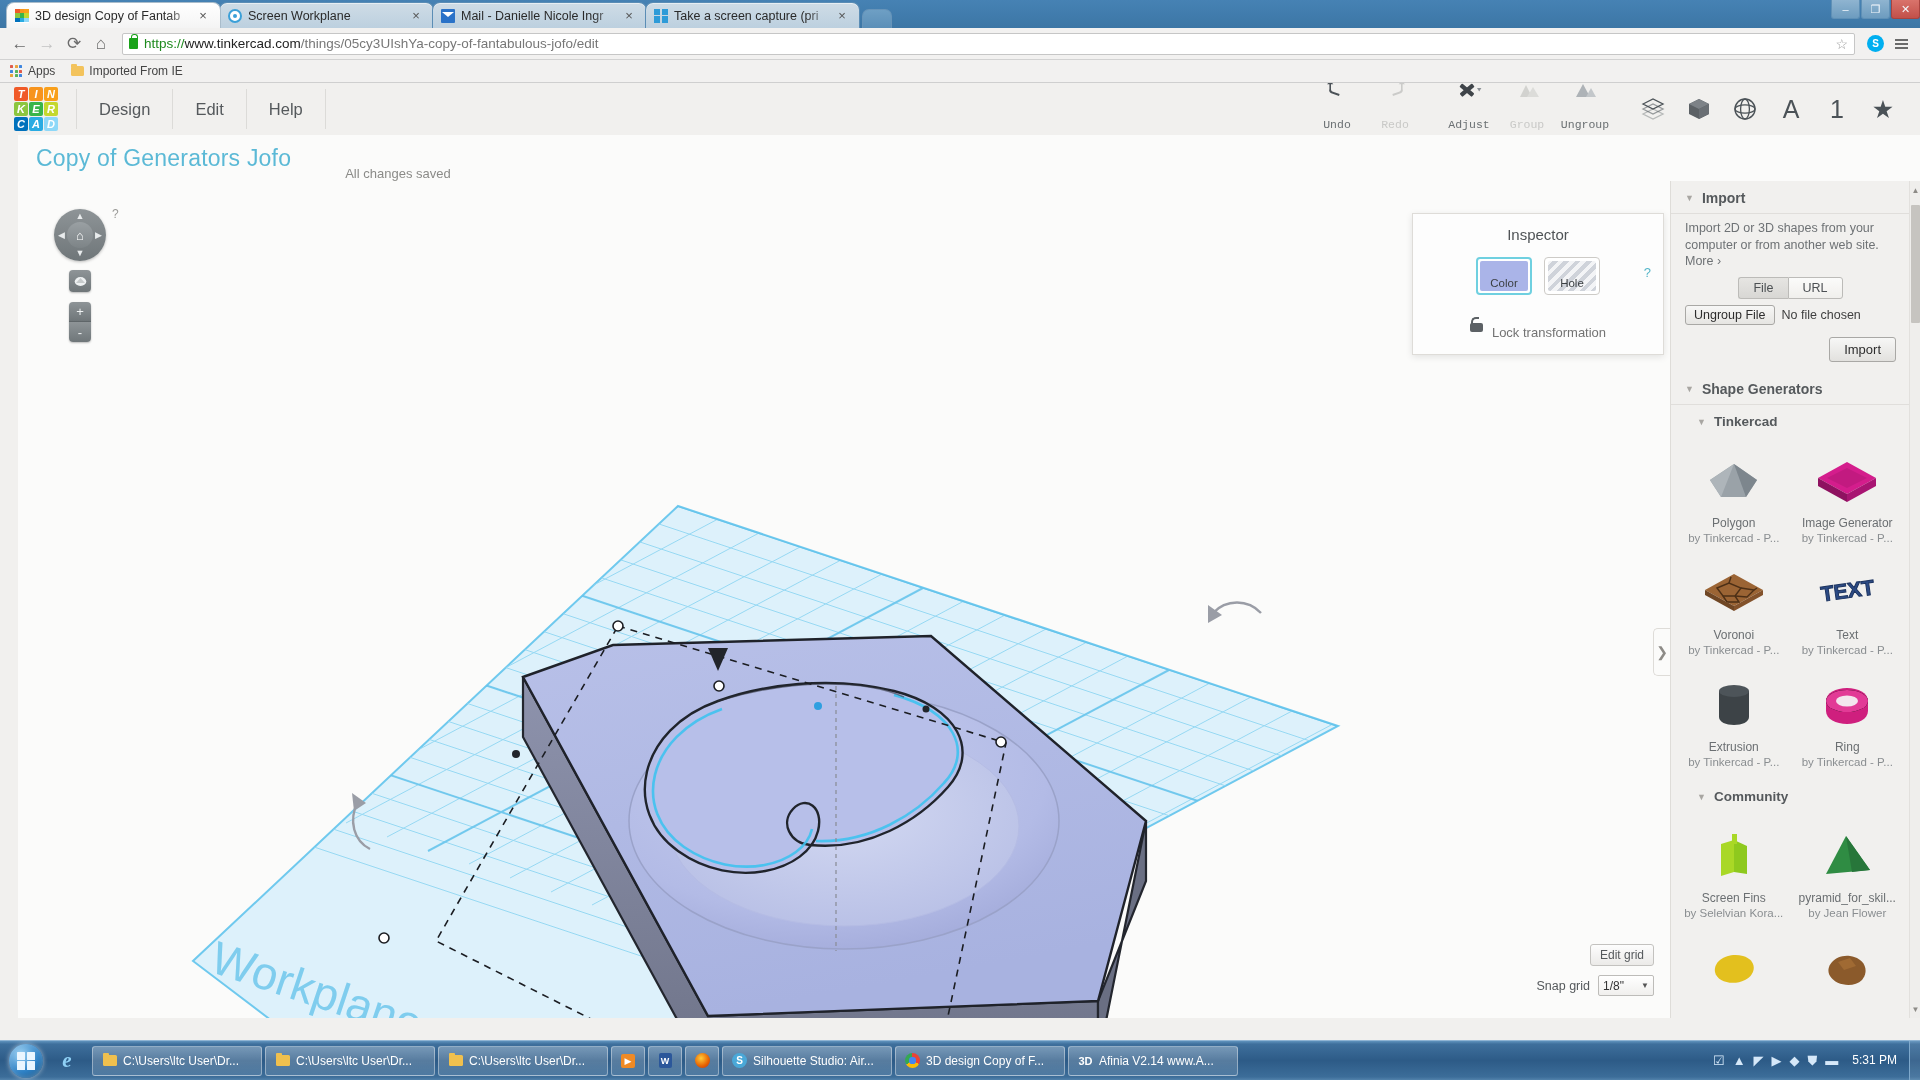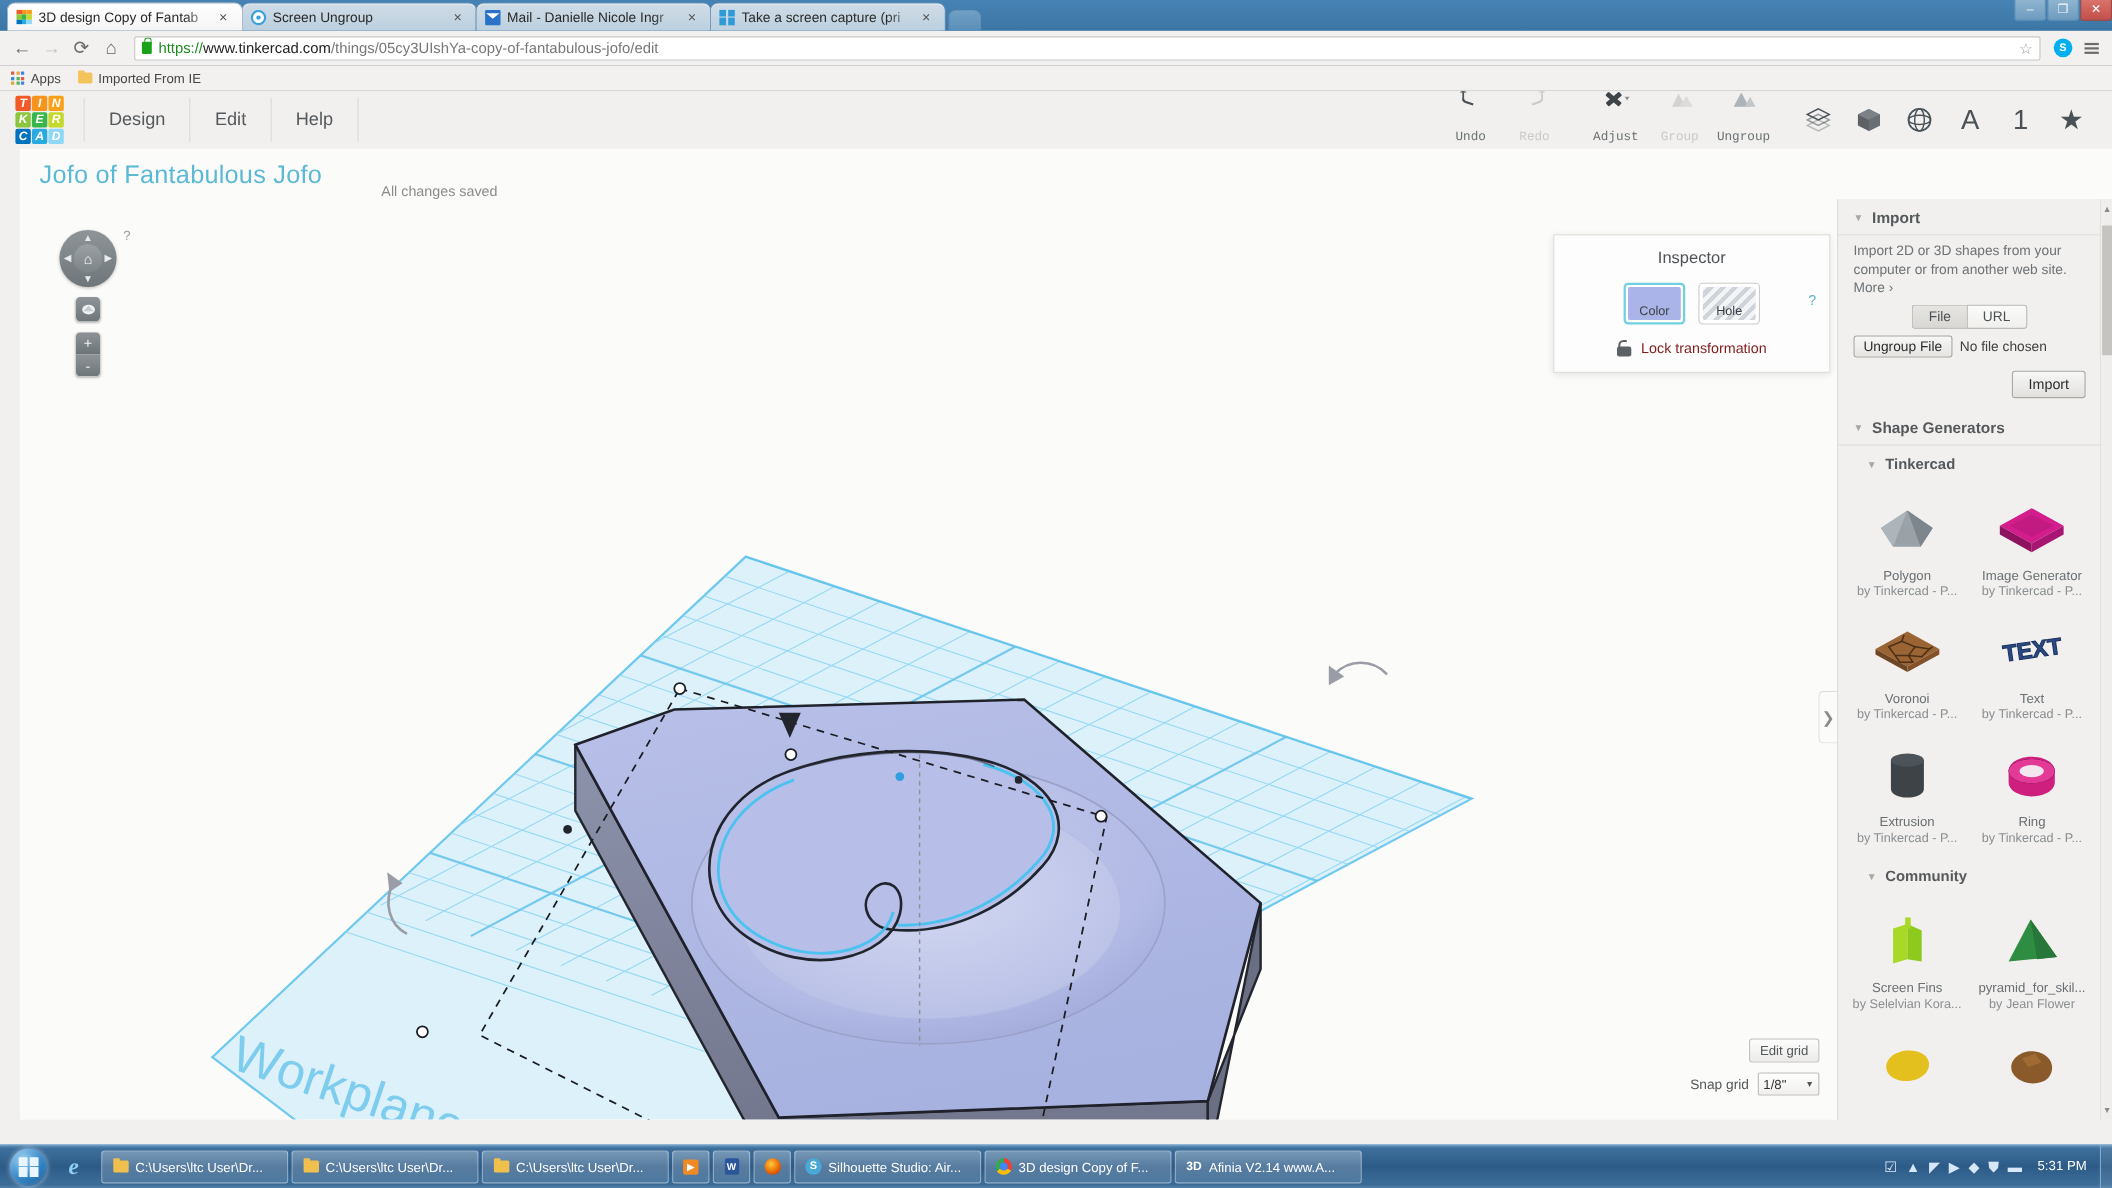--- a/index.html
+++ b/index.html
@@ -275,21 +275,21 @@
   }
   .insp-help { position:absolute; right:-2px; top:8px; color:#56b6c9; font-size:13px; cursor:pointer; }
   .lock-row { display:flex; align-items:center; justify-content:center; margin-top:14px; }
   .lock-ico { width:13px; height:15px; position:relative; margin-right:9px; }
   .lock-ico .body { position:absolute; bottom:0; width:13px; height:9px; background:#5c6165; border-radius:2px; }
   .lock-ico .shackle {
     position:absolute; top:0; left:1px; width:8px; height:8px;
     border:2.2px solid #5c6165; border-bottom:none; border-right:none;
     border-top-left-radius:5px;
   }
-  .lock-text { font-size:13px; color:#7f1d1d; }
+  .lock-text { font-size:13px; color:#737373;margin-top:16px; }
 
   
   .right-panel {
     position:absolute; right:0; top:98px; width:250px; bottom:0;
     background:#f1f0ee; border-left:1px solid #dedcd8; overflow:hidden;
   }
   .rp-inner { position:absolute; inset:0 10px 0 0; overflow:hidden; }
   .rp-section-head {
     display:flex; align-items:center; padding:9px 14px 7px;
     font-size:14px; font-weight:bold; color:#55595c;
@@ -424,21 +424,21 @@
           <i style="background:#c4d82e"></i>
         <i style="background:#0071bc"></i>
           <i style="background:#29abe2"></i>
           <i style="background:#8ed8f8"></i>
       </span>
       <span class="tab-title">3D design Copy of Fantab</span>
       <span class="tab-close">×</span>
     </div>
     <div class="tab">
       <span class="favicon fav-blue-circle"></span>
-      <span class="tab-title">Screen Ungroup</span>
+      <span class="tab-title">Screen Workplane</span>
       <span class="tab-close">×</span>
     </div>
     <div class="tab">
       <span class="favicon fav-mail"></span>
       <span class="tab-title">Mail - Danielle Nicole Ingr</span>
       <span class="tab-close">×</span>
     </div>
     <div class="tab">
       <span class="favicon fav-win">
           <i></i>
@@ -596,21 +596,21 @@
             <ellipse cx="12" cy="12" rx="10" ry="4.2" fill="none" stroke="#4b5257" stroke-width="1.3"></ellipse>
           </svg>
       </div>
       <div class="shapetool">A</div>
       <div class="shapetool">1</div>
       <div class="shapetool">★</div>
     </div>
   </div>
 
   <div class="editor-header">
-    <div class="design-title">Jofo of Fantabulous Jofo</div>
+    <div class="design-title">Copy of Generators Jofo</div>
     <div class="save-status">All changes saved</div>
   </div>
 
   <div class="canvas-wrap">
     <svg class="canvas-svg" width="1652" height="837" viewBox="0 0 1652 837">
       <defs>
         <clipPath id="plane-clip">
           <polygon points="660,325 1320,545 465,1000 175,780"></polygon>
         </clipPath>
         <linearGradient id="topFace" x1="0" y1="0" x2="0.3" y2="1">

